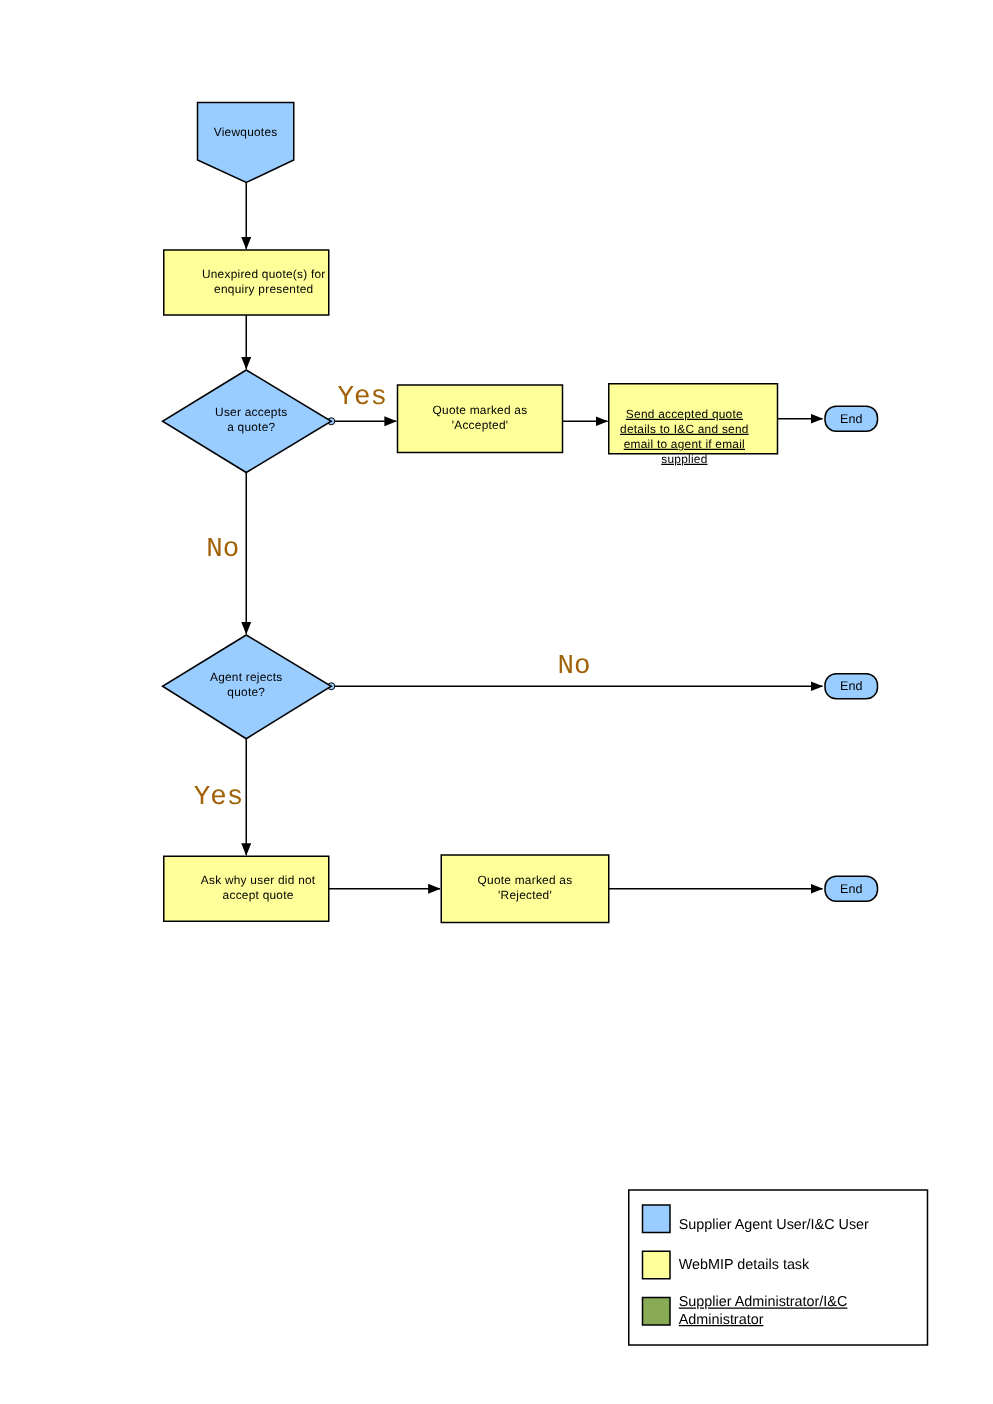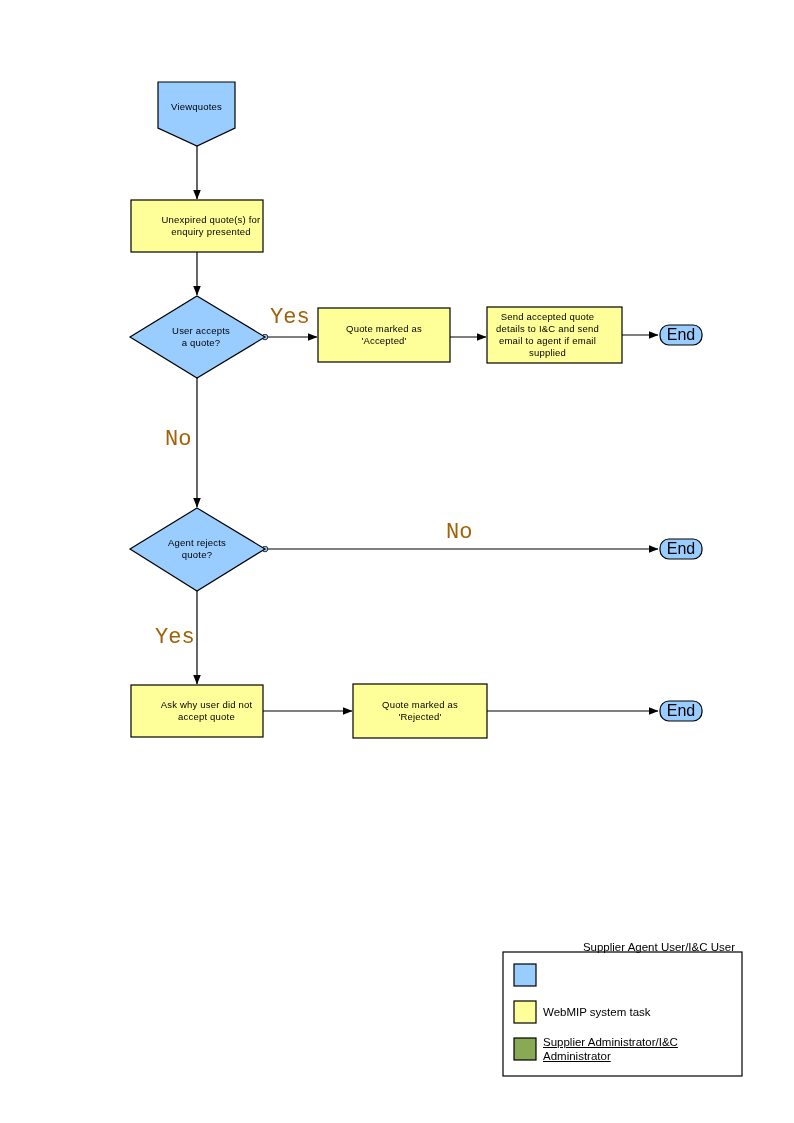--- a/index.html
+++ b/index.html
@@ -38,21 +38,21 @@
     color: #a16207;
     font-size: 22px;
     line-height: 24px;
     font-family: Liberation Mono, monospace;
   }
   .end-label {
     position: absolute;
     display: flex;
     align-items: center;
     justify-content: center;
-    font-size: 16px;
+    font-size: 10px;
     color: #000000;
   }
   .legend-text {
     position: absolute;
     font-size: 11.5px;
     line-height: 14px;
     color: #000000;
     white-space: pre-line;
   }
 </style>
@@ -114,21 +114,21 @@
 
 <div class="node-label" style="left:131px; top:200px; width:160px; height:52px;">Unexpired quote(s) for
 enquiry presented</div>
 
 <div class="node-label" style="left:144px; top:311px; width:114px; height:52px;">User accepts
 a quote?</div>
 
 <div class="node-label" style="left:318px; top:308px; width:132px; height:54px;">Quote  marked as
 'Accepted'</div>
 
-<div class="node-label" style="left:489px; top:307px; width:117px; height:56px;">Send accepted quote
+<div class="node-label" style="left:489px; top:322px; width:117px; height:56px;text-decoration:underline;">Send accepted quote
 details to I&amp;C and send
 email to agent if email
 supplied</div>
 
 <div class="end-label" style="left:660px; top:325px; width:42px; height:20px;">End</div>
 
 <div class="node-label" style="left:140px; top:523px; width:114px; height:52px;">Agent rejects
 quote?</div>
 
 <div class="end-label" style="left:660px; top:539px; width:42px; height:20px;">End</div>
@@ -142,18 +142,18 @@
 <div class="end-label" style="left:660px; top:701px; width:42px; height:20px;">End</div>
 
 <div class="edge-label" style="left:270px; top:306px;">Yes</div>
 
 <div class="edge-label" style="left:165px; top:428px;">No</div>
 
 <div class="edge-label" style="left:446px; top:521px;">No</div>
 
 <div class="edge-label" style="left:155px; top:626px;">Yes</div>
 
-<div class="legend-text" style="left:543px; top:940px; width:192px;text-align:right;">Supplier Agent User/I&amp;C User</div>
+<div class="legend-text" style="left:543px; top:973px; width:192px;">Supplier Agent User/I&amp;C User</div>
 
-<div class="legend-text" style="left:543px; top:1005px; width:192px;">WebMIP system task</div>
+<div class="legend-text" style="left:543px; top:1005px; width:192px;">WebMIP details task</div>
 
 <div class="legend-text" style="left:543px; top:1035px; width:196px;text-decoration:underline;">Supplier Administrator/I&amp;C
 Administrator</div>
 
 </body></html>

